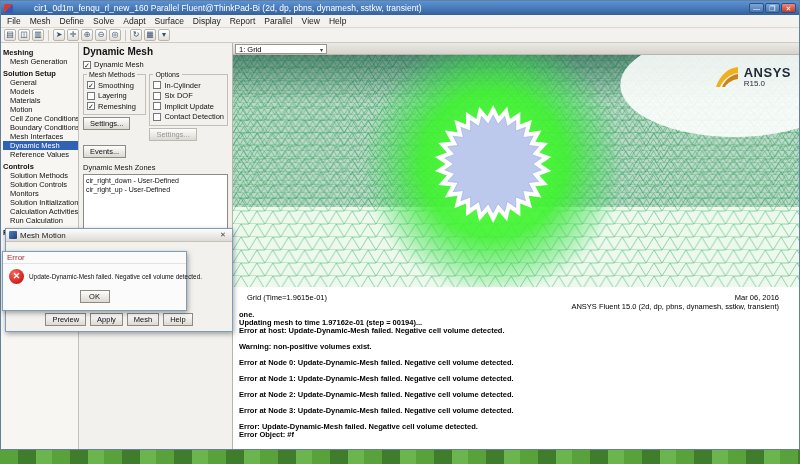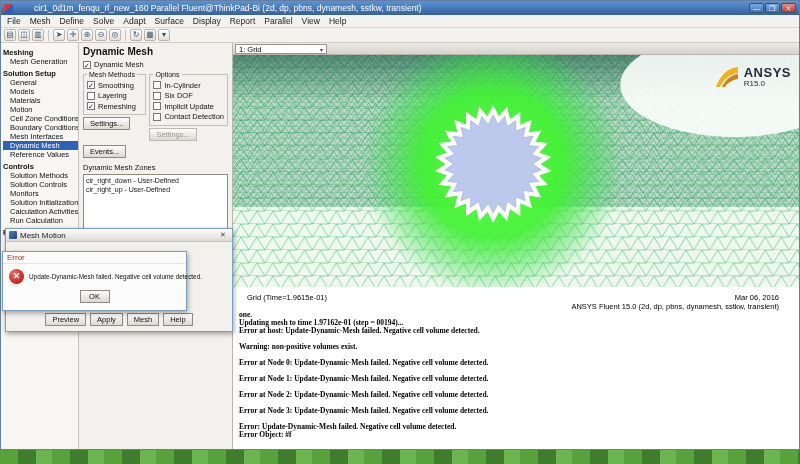--- a/index.html
+++ b/index.html
@@ -72,21 +72,21 @@
   .combo-arrow { font-size:6px; color:#444; }
   .mesh-svg { display:block; width:100%; height:232px; }
   .ansys-logo { position:absolute; right:8px; top:22px; display:flex; align-items:center;
                 gap:4px; }
   .logo-text { text-align:left; }
   .logo-brand { font-size:13px; font-weight:bold; color:#232b38; letter-spacing:0.5px; line-height:12px; }
   .logo-release { font-size:8px; color:#232b38; }
   .caption-left { position:absolute; left:6px; top:250px; font-size:7.5px; color:#000;margin-left:8px; }
   .caption-right { position:absolute; right:20px; top:250px; font-size:7.5px; color:#000; text-align:right; line-height:9px;margin-left:48px; }
   .console { position:absolute; left:6px; top:268px; right:2px; bottom:0;
-             font-family:Liberation Serif, serif; font-size:7.5px; font-weight:bold;
+             font-family:Liberation Sans, sans-serif; font-size:7.5px; font-weight:bold;
              line-height:8px; color:#000; white-space:pre; overflow:hidden; }
 
   
   .dialog { position:absolute; background:#f2f1ed; border:1px solid #7b9ebd;
             box-shadow:1px 2px 5px rgba(0,0,0,0.35); z-index:20; }
   .dlg-titlebar { height:13px; background:linear-gradient(#fdfdfd,#dedbd4);
                   border-bottom:1px solid #c5c1b9; display:flex; align-items:center;
                   gap:3px; padding:0 3px; font-size:8px; color:#222; }
   .dlg-icon { width:8px; height:8px; background:linear-gradient(135deg,#4a7fd0,#27406e); border-radius:1px; flex:0 0 auto; }
   .dlg-close { margin-left:auto; font-size:7px; width:12px; text-align:center; color:#444; }

